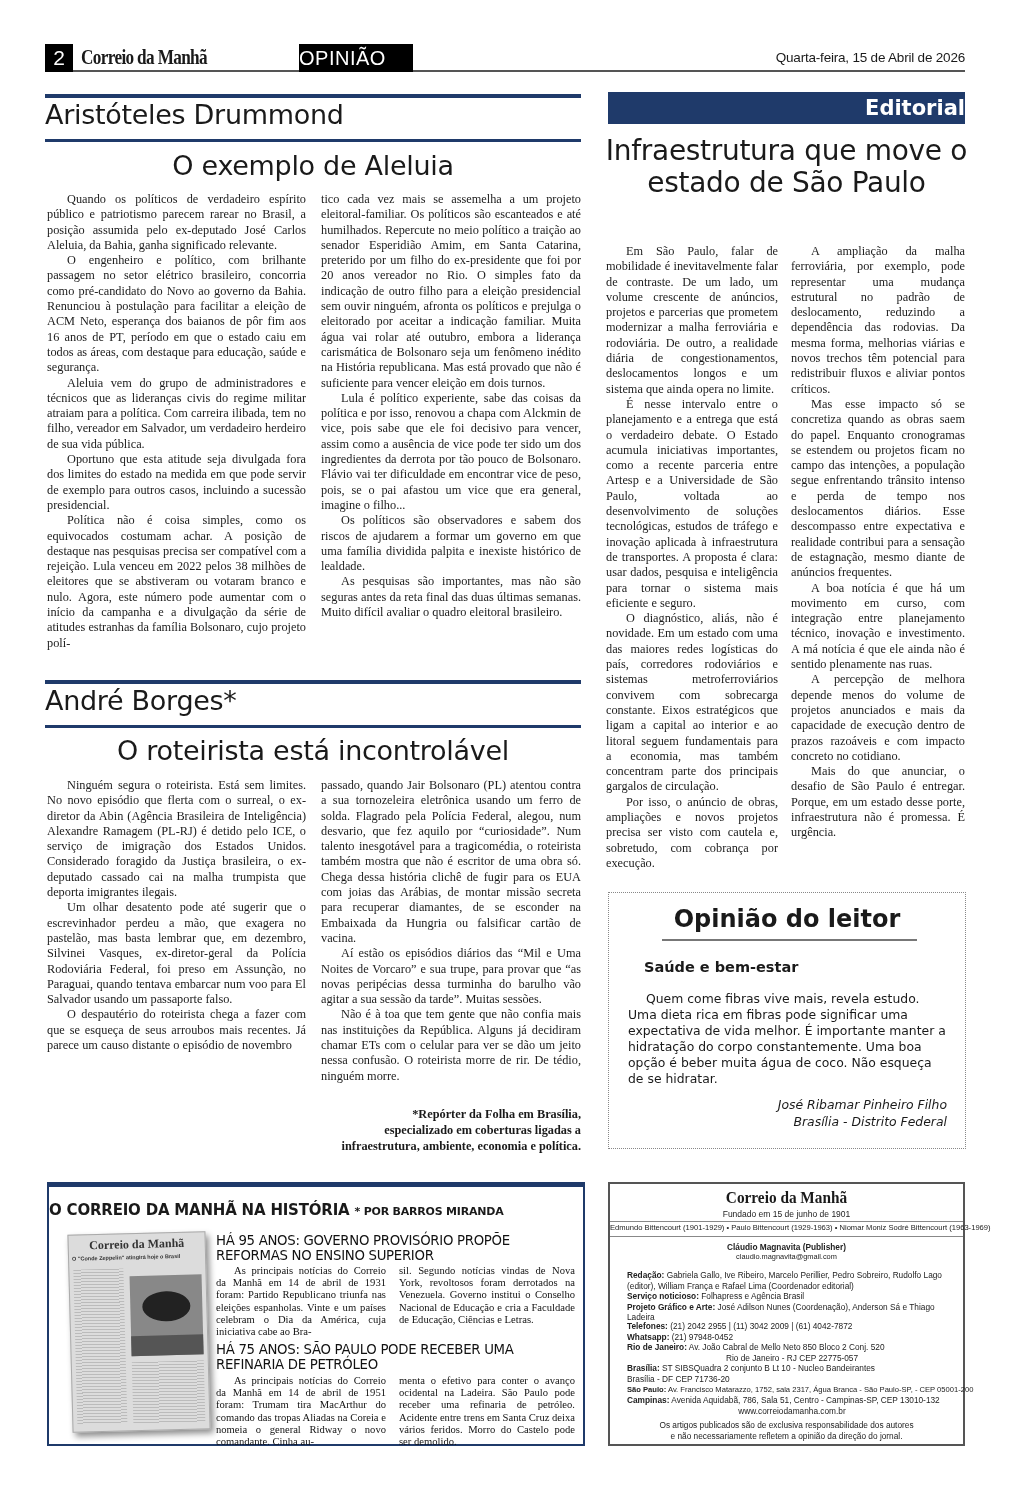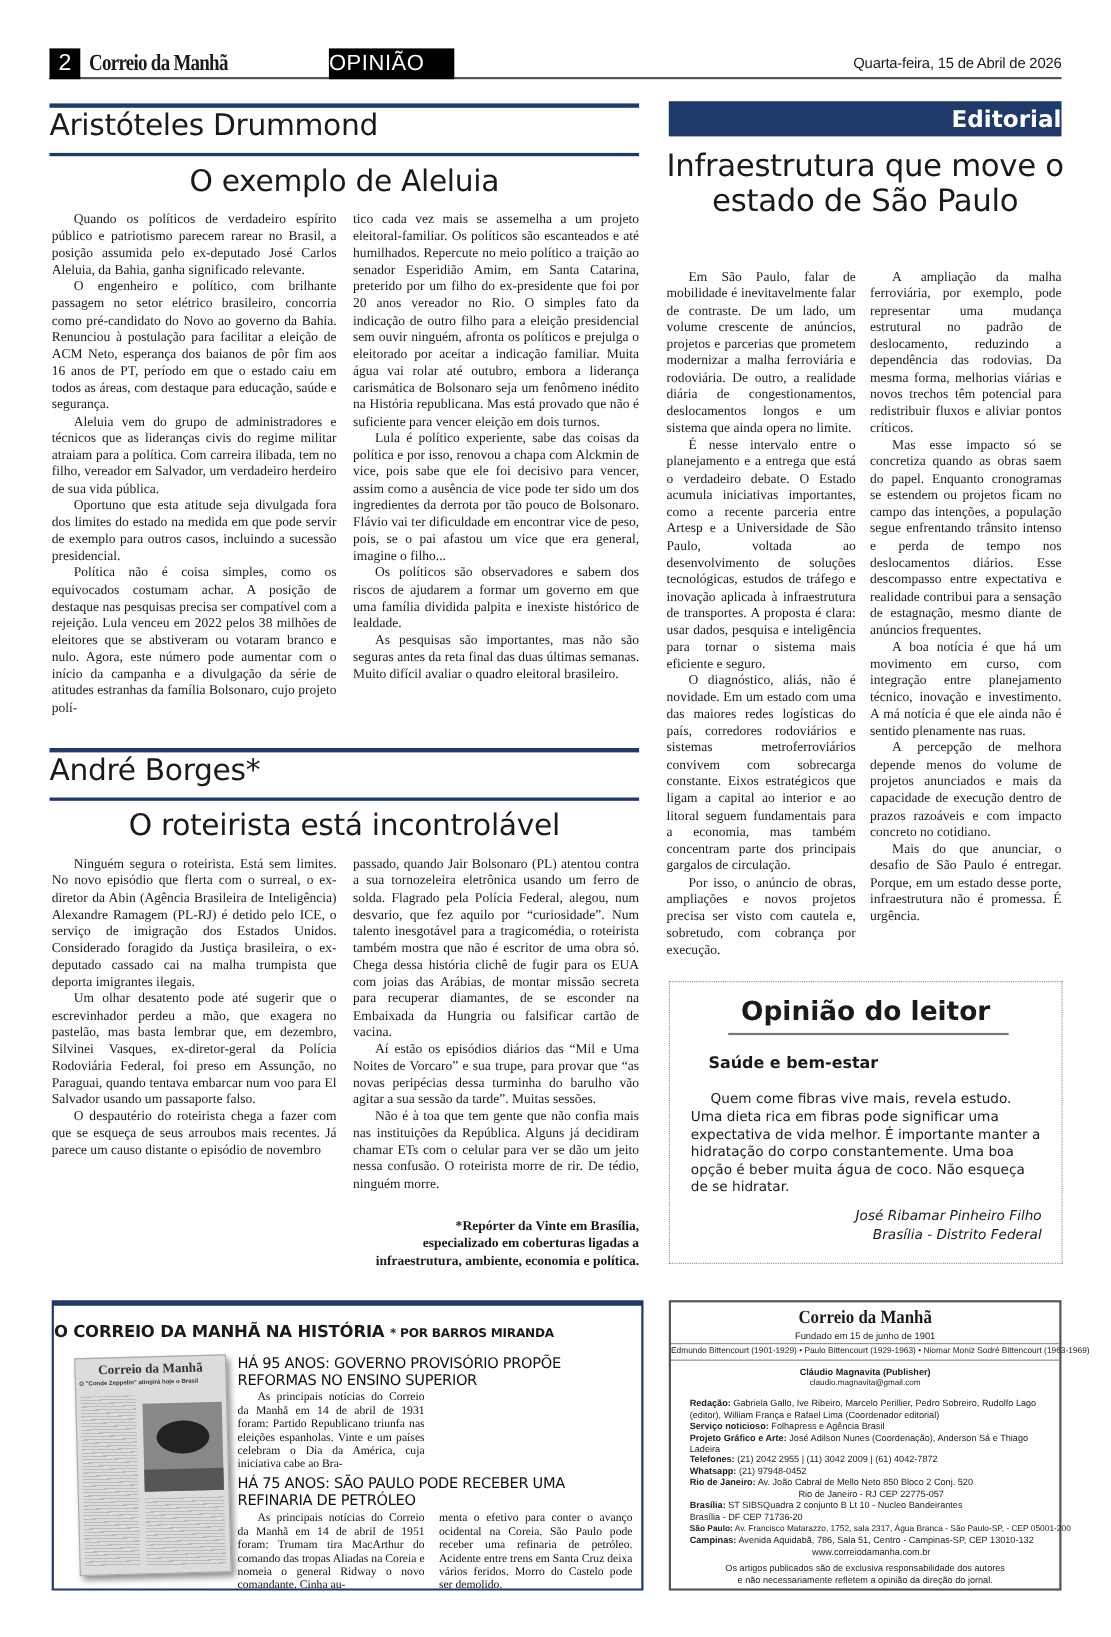--- a/index.html
+++ b/index.html
@@ -73,21 +73,21 @@
   <p>Ninguém segura o roteirista. Está sem limites. No novo episódio que flerta com o surreal, o ex-diretor da Abin (Agência Brasileira de Inteligência) Alexandre Ramagem (PL-RJ) é detido pelo ICE, o serviço de imigração dos Estados Unidos. Considerado foragido da Justiça brasileira, o ex-deputado cassado cai na malha trumpista que deporta imigrantes ilegais.</p>
   <p>Um olhar desatento pode até sugerir que o escrevinhador perdeu a mão, que exagera no pastelão, mas basta lembrar que, em dezembro, Silvinei Vasques, ex-diretor-geral da Polícia Rodoviária Federal, foi preso em Assunção, no Paraguai, quando tentava embarcar num voo para El Salvador usando um passaporte falso.</p>
   <p>O despautério do roteirista chega a fazer com que se esqueça de seus arroubos mais recentes. Já parece um causo distante o episódio de novembro</p>
 </div>
 <div class="abs col" style="left:321px;top:778px;width:260px">
   <p class="noind">passado, quando Jair Bolsonaro (PL) atentou contra a sua tornozeleira eletrônica usando um ferro de solda. Flagrado pela Polícia Federal, alegou, num desvario, que fez aquilo por “curiosidade”. Num talento inesgotável para a tragicomédia, o roteirista também mostra que não é escritor de uma obra só. Chega dessa história clichê de fugir para os EUA com joias das Arábias, de montar missão secreta para recuperar diamantes, de se esconder na Embaixada da Hungria ou falsificar cartão de vacina.</p>
   <p>Aí estão os episódios diários das “Mil e Uma Noites de Vorcaro” e sua trupe, para provar que “as novas peripécias dessa turminha do barulho vão agitar a sua sessão da tarde”. Muitas sessões.</p>
   <p>Não é à toa que tem gente que não confia mais nas instituições da República. Alguns já decidiram chamar ETs com o celular para ver se dão um jeito nessa confusão. O roteirista morre de rir. De tédio, ninguém morre.</p>
 </div>
 <div class="abs" style="left:321px;top:1106px;width:260px;text-align:right;font-family:'Liberation Serif',serif;font-weight:bold;font-size:12.3px;line-height:16px">
-  <div>*Repórter da Vinte em Brasília,</div>
+  <div>*Repórter da Folha em Brasília,</div>
   <div>especializado em coberturas ligadas a</div>
   <div>infraestrutura, ambiente, economia e política.</div>
 </div>
 
 <div id="ed-tag" class="abs">Editorial</div>
 <div id="ed-title" class="abs">Infraestrutura que move o estado de São Paulo</div>
 <div class="abs col" style="left:606px;top:244px;width:172px">
   <p>Em São Paulo, falar de mobilidade é inevitavelmente falar de contraste. De um lado, um volume crescente de anúncios, projetos e parcerias que prometem modernizar a malha ferroviária e rodoviária. De outro, a realidade diária de congestionamentos, deslocamentos longos e um sistema que ainda opera no limite.</p>
   <p>É nesse intervalo entre o planejamento e a entrega que está o verdadeiro debate. O Estado acumula iniciativas importantes, como a recente parceria entre Artesp e a Universidade de São Paulo, voltada ao desenvolvimento de soluções tecnológicas, estudos de tráfego e inovação aplicada à infraestrutura de transportes. A proposta é clara: usar dados, pesquisa e inteligência para tornar o sistema mais eficiente e seguro.</p>
   <p>O diagnóstico, aliás, não é novidade. Em um estado com uma das maiores redes logísticas do país, corredores rodoviários e sistemas metroferroviários convivem com sobrecarga constante. Eixos estratégicos que ligam a capital ao interior e ao litoral seguem fundamentais para a economia, mas também concentram parte dos principais gargalos de circulação.</p>
@@ -126,26 +126,29 @@
         <div style="position:absolute;left:12px;top:16px;width:48px;height:30px;background:#222;border-radius:50%"></div>
         <div style="position:absolute;left:0;top:60px;width:72px;height:20px;background:#555"></div>
       </div>
       <div style="position:absolute;left:60px;top:128px;width:72px;height:62px;background:repeating-linear-gradient(#bbb 0 1px,#dcdcdc 1px 3px)"></div>
     </div>
   </div>
   <div class="abs hist-h" style="left:167px;top:46px;width:360px">HÁ 95 ANOS: GOVERNO PROVISÓRIO PROPÕE REFORMAS NO ENSINO SUPERIOR</div>
   <div class="abs hist-c" style="left:167px;top:78px;width:170px">
       <p class="ind">As principais notícias do Correio da Manhã em 14 de abril de 1931 foram: Partido Republicano triunfa nas eleições espanholas. Vinte e um países celebram o Dia da América, cuja iniciativa cabe ao Bra-</p>
     </div>
+  <div class="abs hist-c" style="left:350px;top:78px;width:176px">
+      <p>sil. Segundo notícias vindas de Nova York, revoltosos foram derrotados na Venezuela. Governo institui o Conselho Nacional de Educação e cria a Faculdade de Educação, Ciências e Letras.</p>
+    </div>
   <div class="abs hist-h" style="left:167px;top:155px;width:360px">HÁ 75 ANOS: SÃO PAULO PODE RECEBER UMA REFINARIA DE PETRÓLEO</div>
   <div class="abs hist-c" style="left:167px;top:188px;width:170px">
       <p class="ind">As principais notícias do Correio da Manhã em 14 de abril de 1951 foram: Trumam tira MacArthur do comando das tropas Aliadas na Coreia e nomeia o general Ridway o novo comandante. Cinha au-</p>
     </div>
   <div class="abs hist-c" style="left:350px;top:188px;width:176px">
-      <p>menta o efetivo para conter o avanço ocidental na Coreia. São Paulo pode receber uma refinaria de petróleo. Acidente entre trens em Santa Cruz deixa vários feridos. Morro do Castelo pode ser demolido.</p>
+      <p>menta o efetivo para conter o avanço ocidental na Ladeira. São Paulo pode receber uma refinaria de petróleo. Acidente entre trens em Santa Cruz deixa vários feridos. Morro do Castelo pode ser demolido.</p>
     </div>
 </div>
 
 <div id="exp" class="abs">
   <div class="abs" style="left:0;top:4px;width:100%;text-align:center;font-family:'Liberation Serif',serif;font-weight:bold;font-size:17px;transform:scaleX(0.9)">Correio da Manhã</div>
   <div class="abs exp-t" style="left:0;top:25px;width:100%;text-align:center;font-size:8.5px">Fundado em 15 de junho de 1901</div>
   <div class="abs" style="left:0;top:37px;width:100%;height:1px;background:#888"></div>
   <div class="abs exp-t" style="left:0;top:39px;width:100%;text-align:center;font-size:7.6px;white-space:nowrap">Edmundo Bittencourt (1901-1929) • Paulo Bittencourt (1929-1963) • Niomar Moniz Sodré Bittencourt (1963-1969)</div>
   <div class="abs" style="left:0;top:52px;width:100%;height:1px;background:#888"></div>
   <div class="abs exp-t" style="left:0;top:58px;width:100%;text-align:center;font-weight:bold">Cláudio Magnavita (Publisher)</div>

